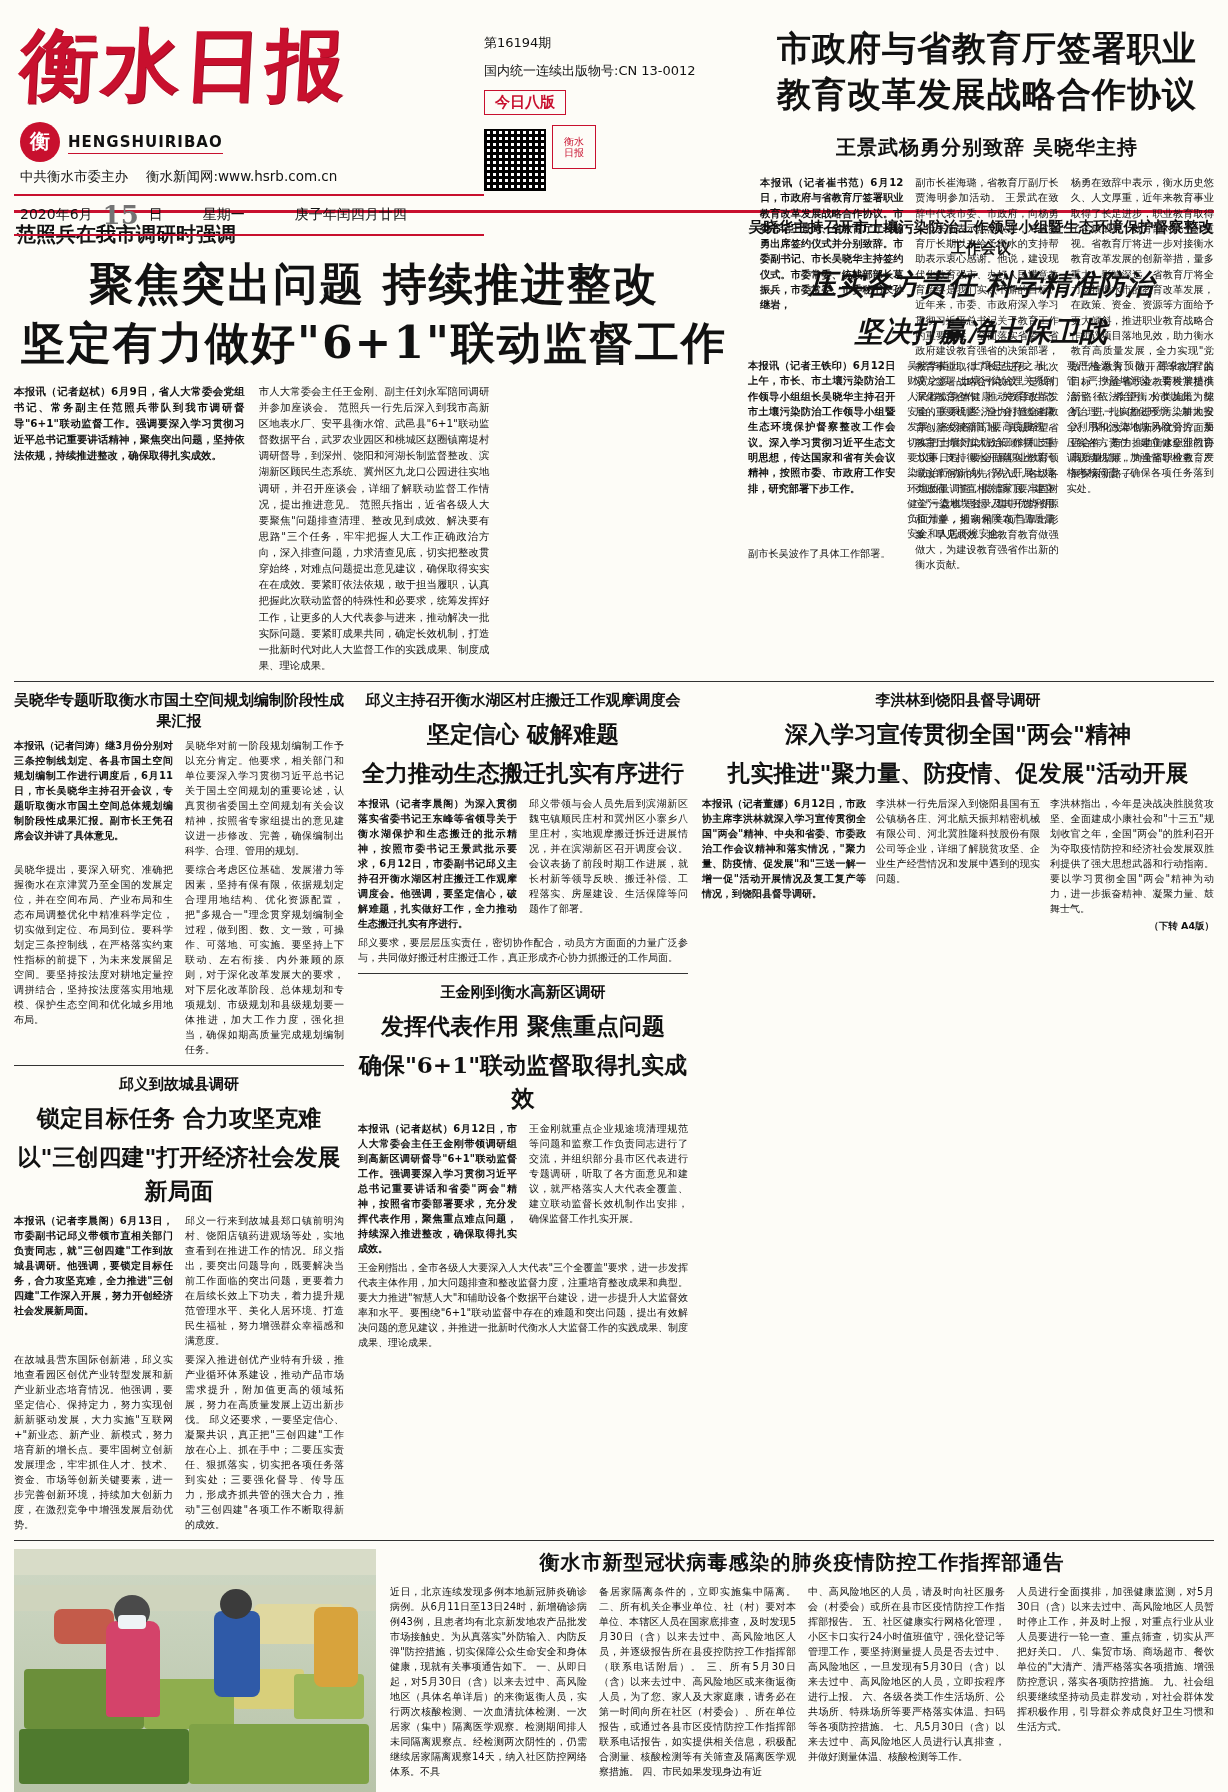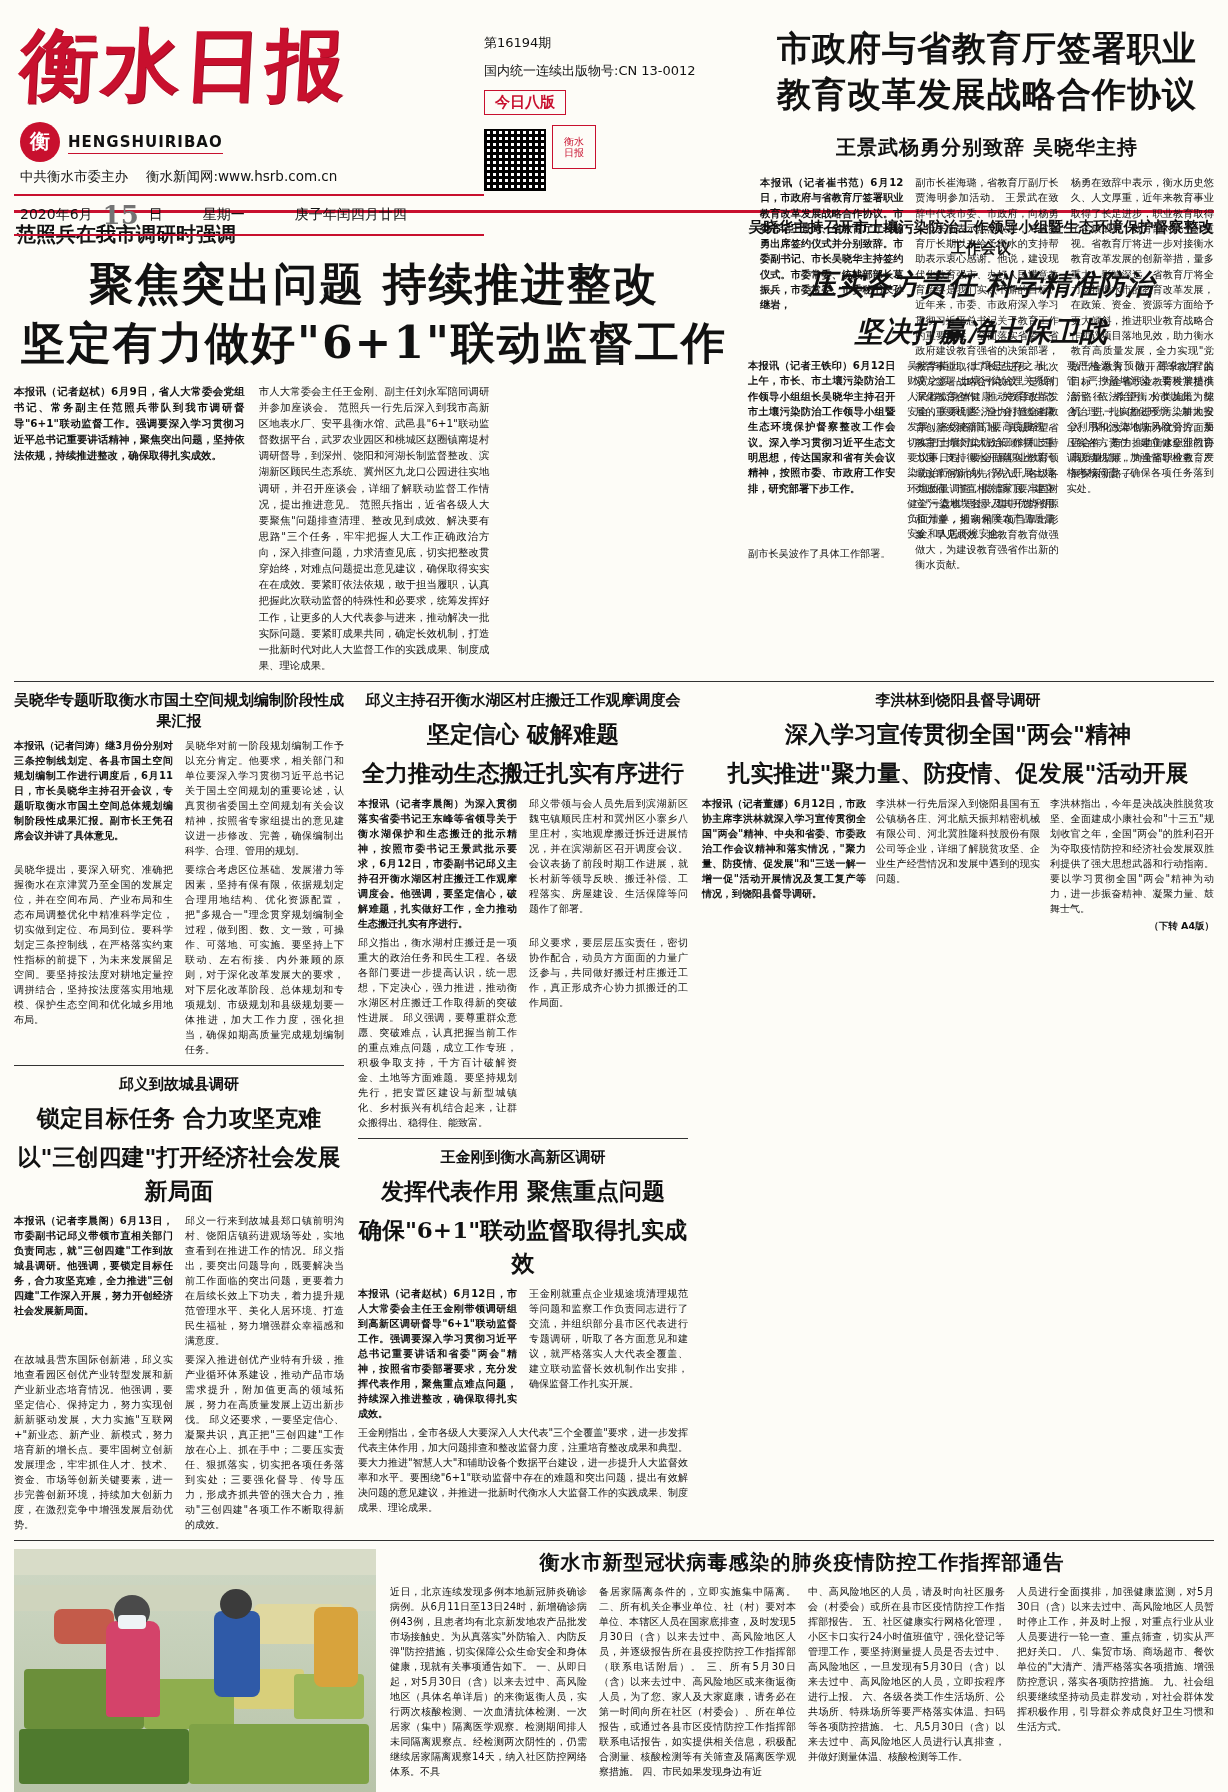--- a/index.html
+++ b/index.html
@@ -240,23 +240,20 @@
 
     <div class="m2">
       <div class="sec-head">邱义主持召开衡水湖区村庄搬迁工作观摩调度会</div>
       <div class="sec-title-mid">坚定信心  破解难题</div>
       <div class="sec-title-mid">全力推动生态搬迁扎实有序进行</div>
       <div class="body2">
         <div class="c lead">本报讯（记者李晨阁）为深入贯彻落实省委书记王东峰等省领导关于衡水湖保护和生态搬迁的批示精神，按照市委书记王景武批示要求，6月12日，市委副书记邱义主持召开衡水湖区村庄搬迁工作观摩调度会。他强调，要坚定信心，破解难题，扎实做好工作，全力推动生态搬迁扎实有序进行。</div>
         <div class="c">邱义带领与会人员先后到滨湖新区魏屯镇顺民庄村和冀州区小寨乡八里庄村，实地观摩搬迁拆迁进展情况，并在滨湖新区召开调度会议。会议表扬了前段时期工作进展，就长村新等领导反映、搬迁补偿、工程落实、房屋建设、生活保障等问题作了部署。</div>
       </div>
       <div class="body2" style="margin-top:4px">
-        <div class="c">邱义指出，衡水湖村庄搬迁是一项重大的政治任务和民生工程。各级各部门要进一步提高认识，统一思想，下定决心，强力推进，推动衡水湖区村庄搬迁工作取得新的突破性进展。
-
-邱义强调，要尊重群众意愿、突破难点，认真把握当前工作的重点难点问题，成立工作专班，积极争取支持，千方百计破解资金、土地等方面难题。要坚持规划先行，把安置区建设与新型城镇化、乡村振兴有机结合起来，让群众搬得出、稳得住、能致富。</div>
         <div class="c">邱义要求，要层层压实责任，密切协作配合，动员方方面面的力量广泛参与，共同做好搬迁村庄搬迁工作，真正形成齐心协力抓搬迁的工作局面。</div>
       </div>
 
       <hr class="thin">
 
       <div class="sec-head">王金刚到衡水高新区调研</div>
       <div class="sec-title-mid">发挥代表作用  聚焦重点问题</div>
       <div class="sec-title-mid">确保"6+1"联动监督取得扎实成效</div>
       <div class="body2">
         <div class="c lead">本报讯（记者赵栻）6月12日，市人大常委会主任王金刚带领调研组到高新区调研督导"6+1"联动监督工作。强调要深入学习贯彻习近平总书记重要讲话和省委"两会"精神，按照省市委部署要求，充分发挥代表作用，聚焦重点难点问题，持续深入推进整改，确保取得扎实成效。</div>

